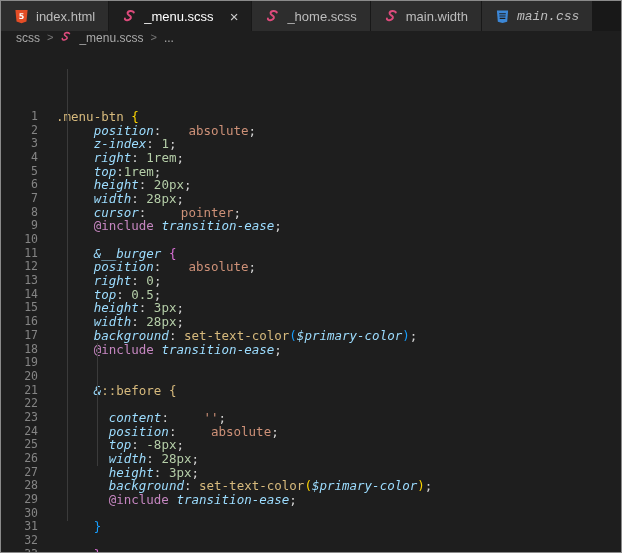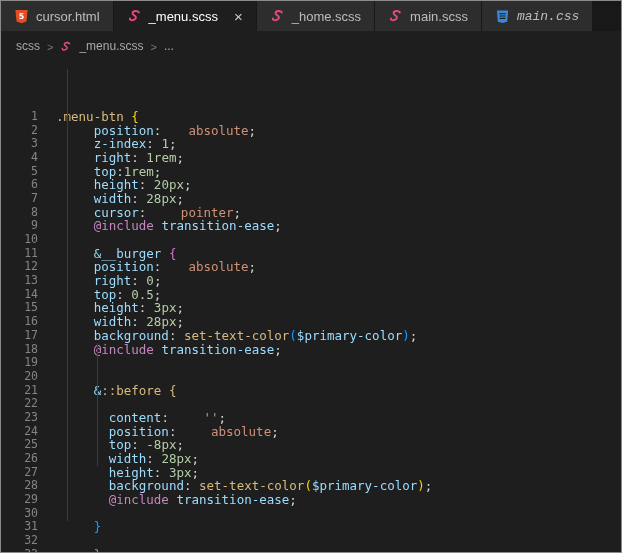--- a/index.html
+++ b/index.html
@@ -32,21 +32,21 @@
   .tab .close {
     margin-left: 9px; font-size: 15px; line-height: 1;
     color: #cccccc; cursor: pointer;
   }
   .tab.italic .label { font-style: italic; font-family: Liberation Mono, monospace; }
   .ficon { width: 15px; height: 15px; flex: none; }
 
   
   .breadcrumb {
     height: 22px; background: var(--bg_editor);
-    display: flex; align-items: flex-end; gap: 7px;
+    display: flex; align-items: flex-start; gap: 7px;
     padding-left: 15px;
     font-size: 12px; color: var(--breadcrumb_text);
   }
   .breadcrumb .sep { color: #7a7a7a; font-size: 11px; }
   .breadcrumb .crumb { cursor: pointer; }
   .breadcrumb .ficon { width: 12px; height: 12px; }
 
   
   .editor {
     position: relative;
@@ -65,42 +65,42 @@
     font-size: 11.5px;
   }
   .code { padding-left: 18px; color: var(--tok_plain); }
 
   .indent-guide { position: absolute; width: 1px; background: var(--indent_guide); }
   #guide-outer { left: 66px; top: 15.7px; height: 452px; }
   #guide-inner { left: 96px; top: 289.7px; height: 123.3px; }
 
   .tok-plain { color: var(--tok_plain); }
   .tok-sel   { color: var(--tok_sel); }
-  .tok-prop  { color: var(--tok_prop); }
+  .tok-prop  { color: var(--tok_prop); font-style: italic; }
   .tok-val   { color: var(--tok_val); margin-left: 27px; }
   .tok-num   { color: var(--tok_num); }
   .tok-punc  { color: var(--tok_punc); }
   .tok-kw    { color: var(--tok_kw); }
   .tok-b1    { color: var(--tok_b1); }
   .tok-b2    { color: var(--tok_b2); }
   .tok-b3    { color: var(--tok_b3); }
 </style>
 </head>
 <body>
 
 <div class="window">
 
   <div class="tabbar">
 
     <div class="tab">
       <svg class="ficon" viewBox="0 0 16 16">
         <path d="M1.5 1h13l-1.2 12.2L8 15.2 2.7 13.2Z" fill="#e44d26"></path>
         <text x="8" y="11" font-size="8.5" font-weight="bold" fill="#ffffff" text-anchor="middle" font-family="DejaVu Sans, sans-serif">5</text>
       </svg>
-      <span class="label">cursor.html</span>
+      <span class="label">index.html</span>
     </div>
 
     <div class="tab active">
       <svg class="ficon" viewBox="0 0 16 16">
         <path d="M12.6 3.6 C 11.2 1.4, 6.4 1.7, 5.9 4.3 C 5.5 6.4, 8.7 6.7, 9.4 8.3 C 10.1 10, 7.9 11.8, 5.6 12 C 3.9 12.1, 2.8 11.2, 3.1 10.1" stroke="#dd4b7c" stroke-width="2.1" fill="none" stroke-linecap="round"></path>
       </svg>
       <span class="label">_menu.scss</span>
       <span class="close">×</span>
     </div>
 
@@ -108,21 +108,21 @@
       <svg class="ficon" viewBox="0 0 16 16">
         <path d="M12.6 3.6 C 11.2 1.4, 6.4 1.7, 5.9 4.3 C 5.5 6.4, 8.7 6.7, 9.4 8.3 C 10.1 10, 7.9 11.8, 5.6 12 C 3.9 12.1, 2.8 11.2, 3.1 10.1" stroke="#dd4b7c" stroke-width="2.1" fill="none" stroke-linecap="round"></path>
       </svg>
       <span class="label">_home.scss</span>
     </div>
 
     <div class="tab">
       <svg class="ficon" viewBox="0 0 16 16">
         <path d="M12.6 3.6 C 11.2 1.4, 6.4 1.7, 5.9 4.3 C 5.5 6.4, 8.7 6.7, 9.4 8.3 C 10.1 10, 7.9 11.8, 5.6 12 C 3.9 12.1, 2.8 11.2, 3.1 10.1" stroke="#dd4b7c" stroke-width="2.1" fill="none" stroke-linecap="round"></path>
       </svg>
-      <span class="label">main.scss</span>
+      <span class="label">main.width</span>
     </div>
 
     <div class="tab italic">
       <svg class="ficon" viewBox="0 0 16 16">
         <path d="M2 1.5h12l-1 12L8 15l-5-1.5Z" fill="#3c87d6"></path>
         <path d="M4.5 5h7M4.7 7.5h6.6M5 10h6" stroke="#1e1e1e" stroke-width="1.2"></path>
       </svg>
       <span class="label">main.css</span>
     </div>
 

